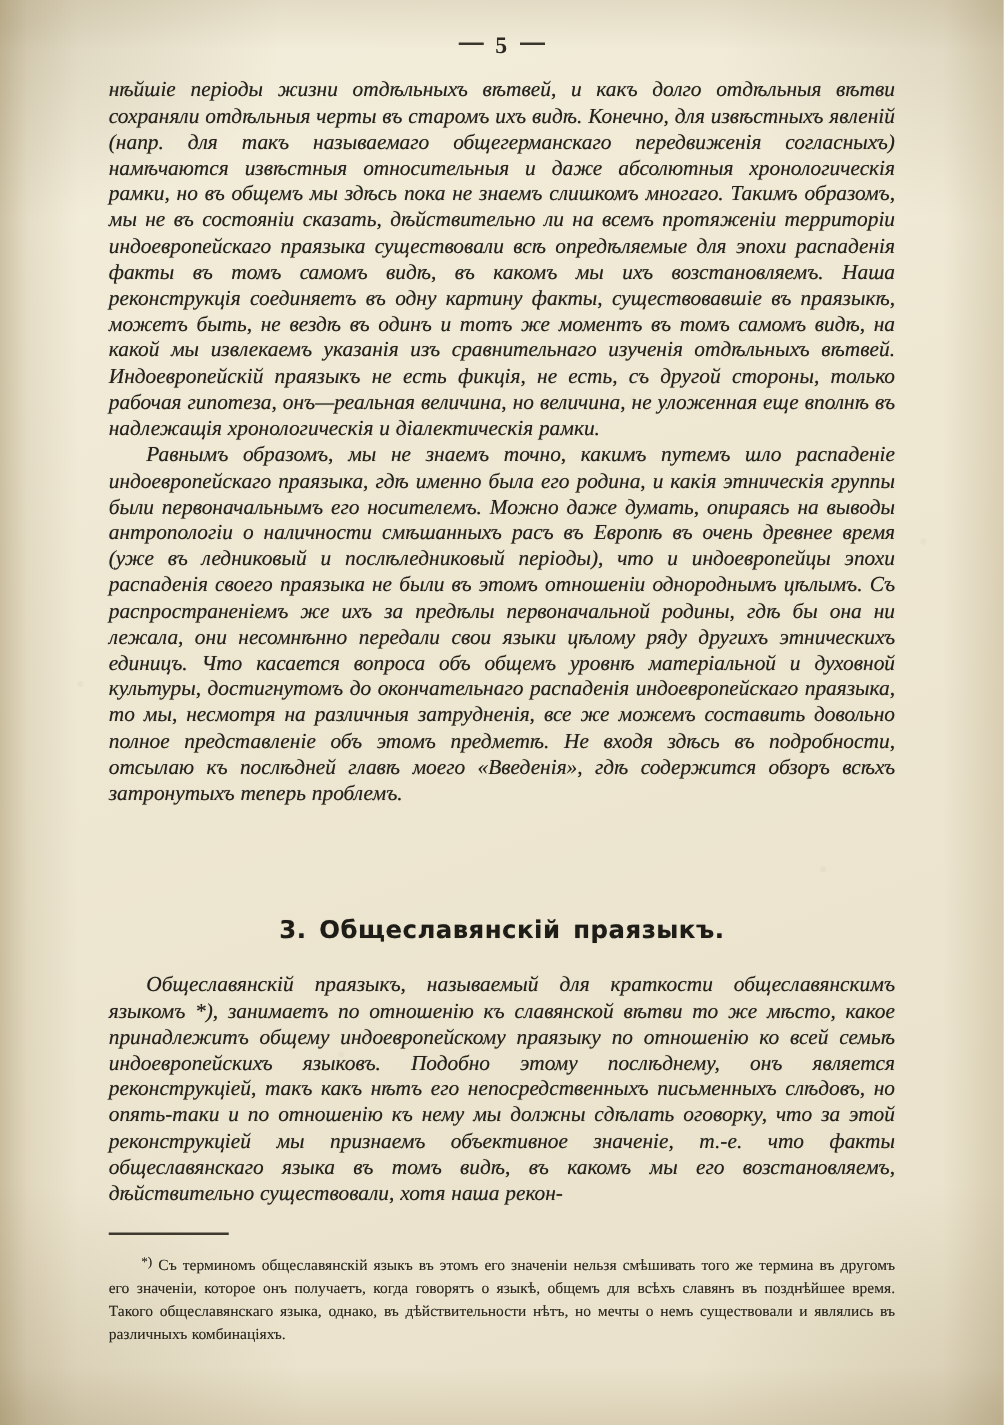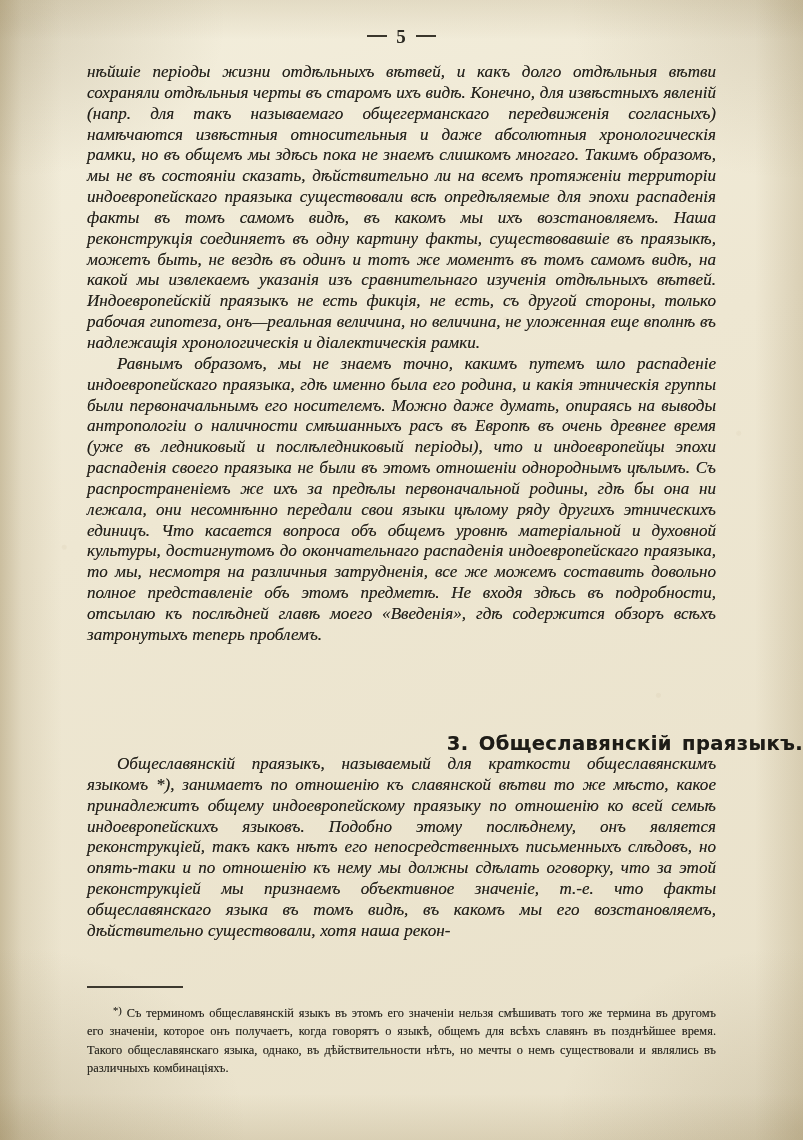--- a/index.html
+++ b/index.html
@@ -98,35 +98,35 @@
   p.body.noindent { text-indent: 0; }
   p.body + p.body { margin-top: 0; }
 
   
   h2#section-heading {
     margin: 0;
     position: absolute;
     left: 0;
     top: 732px;
     width: 803px;
-    text-align: right;
+    text-align: center;
     font-family: "DejaVu Sans", "Liberation Sans", sans-serif;
     font-size: 19.5px;
     font-weight: bold;
     color: #1e1c17;
     letter-spacing: 0.4px;
     word-spacing: 3px;
     text-shadow: 0 0 0.6px rgba(30,28,23,0.5);
   }
 
   
   #textblock2 {
     position: absolute;
     left: 87px;
-    top: 754px;
+    top: 778px;
     width: 629px;
   }
 
   
   #footnote {
     position: absolute;
     left: 87px;
     top: 986px;
     width: 629px;
   }

